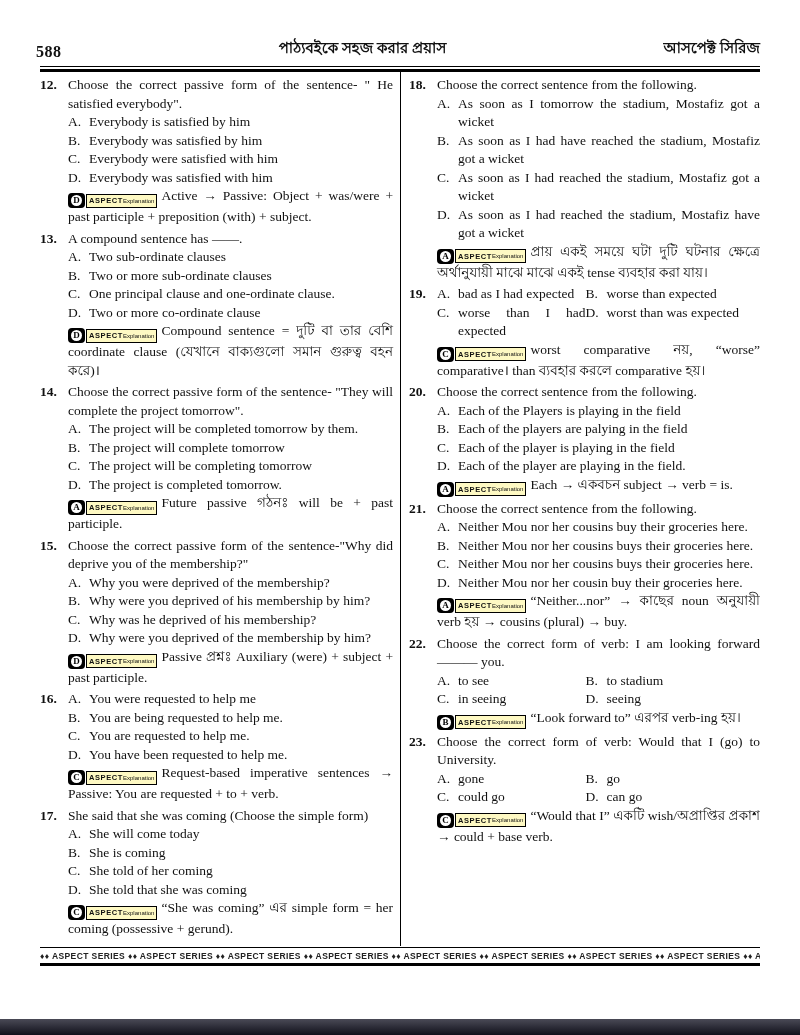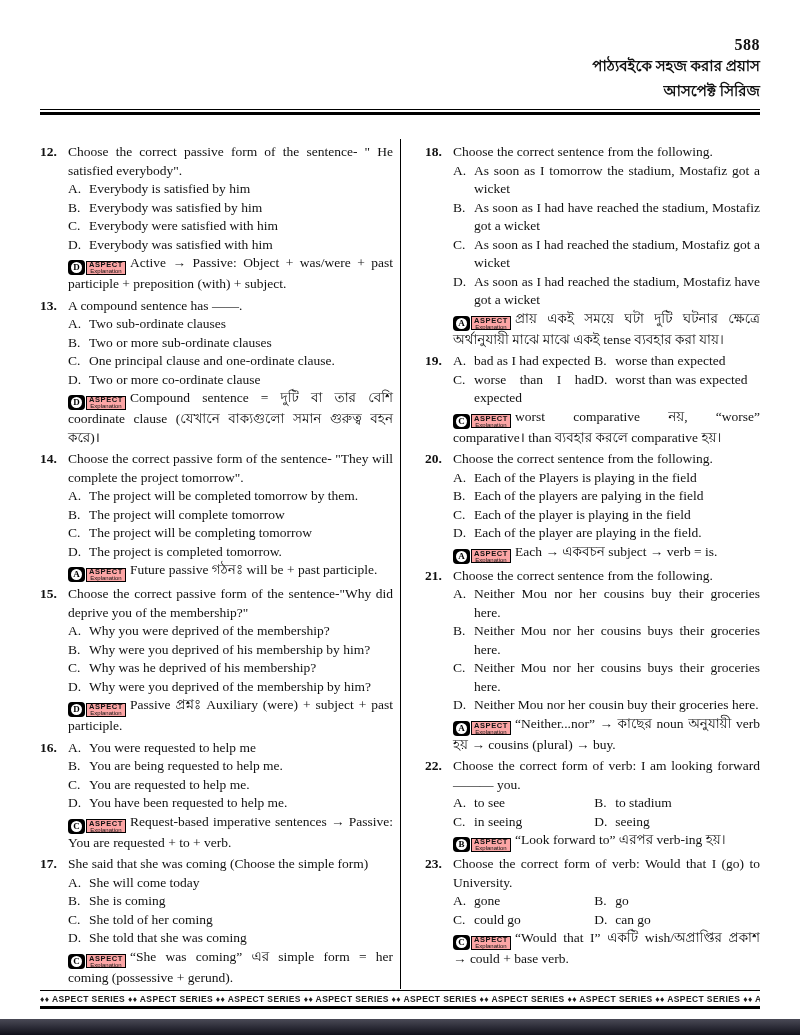--- a/index.html
+++ b/index.html
@@ -5,35 +5,34 @@
   html,body{margin:0;padding:0;background:#e8e8e8;}
   .page{
     width:800px;height:1035px;background:#ffffff;position:relative;
     font-family:"Liberation Serif", serif;color:#111;overflow:hidden;
     margin:0 auto;box-sizing:border-box;
   }
   
   .header{
     display:flex;align-items:flex-end;justify-content:space-between;
     padding:36px 40px 5px 36px;
-    flex-direction:column;
   }
   .pg{font-weight:bold;font-size:16px;letter-spacing:.5px;}
   .ct,.rt{font-weight:bold;font-size:15px;}
   .hrule{margin:0 40px;}
   .hrule .thin{height:1px;background:#000;}
   .hrule .thick{height:3px;background:#000;margin-top:2px;}
   
   .content{
     display:flex;margin:0 40px;height:874px;overflow:hidden;
     font-size:13.5px;line-height:18.5px;
   }
-  .col{box-sizing:border-box;width:50%;padding-top:4px;margin-top:24px;}
+  .col{box-sizing:border-box;width:50%;padding-top:4px;}
   .col.left{padding-right:7px;}
-  .col.right{border-left:1.5px solid #000;padding-left:24px;}
+  .col.right{border-left:1.5px solid #000;padding-left:8px;}
   
   .q{position:relative;padding-left:28px;margin-bottom:3px;}
   .q-num{position:absolute;left:0;top:0;width:26px;font-weight:bold;}
   .q-title{font-weight:normal;text-align:justify;}
   .useg{text-decoration:underline;}
   .q-opts.list .opt{display:flex;}
   .q-opts.grid{display:grid;grid-template-columns:46% 54%;}
   .q-opts.grid .opt{display:flex;}
   .opt-label{flex:0 0 21px;}
   .opt-text{flex:1;text-align:justify;}
@@ -45,22 +44,22 @@
   .abadge-letterbox{
     display:inline-flex;align-items:center;justify-content:center;
     width:17px;height:15px;background:#000;border-radius:4px;margin-right:1px;
   }
   .abadge-circle{
     display:inline-flex;align-items:center;justify-content:center;
     width:11px;height:11px;background:#fff;border-radius:50%;
     font-size:9px;font-weight:bold;line-height:1;color:#000;
   }
   .abadge-label{
-    display:inline-flex;flex-direction:column;align-items:center;justify-content:center;
-    border:1.5px solid #000;padding:0 2px;height:12px;background:#fca5a5;
+    display:inline-flex;flex-direction:row;align-items:center;justify-content:center;
+    border:1.5px solid #000;padding:0 2px;height:12px;background:#fef9c3;
     font-family:"Liberation Sans", sans-serif;
   }
   .abl1{font-size:7.5px;font-weight:bold;letter-spacing:.6px;line-height:7px;}
   .abl2{font-size:6px;line-height:6px;}
   
   .footer{margin:0 40px;margin-top:1px;}
   .frule-top{height:1px;background:#000;}
   .ftext{
     font-family:"Liberation Sans", sans-serif;font-size:8.5px;font-weight:bold;
     color:#222;text-align:center;padding:3px 0 2px 0;letter-spacing:.4px;white-space:nowrap;

